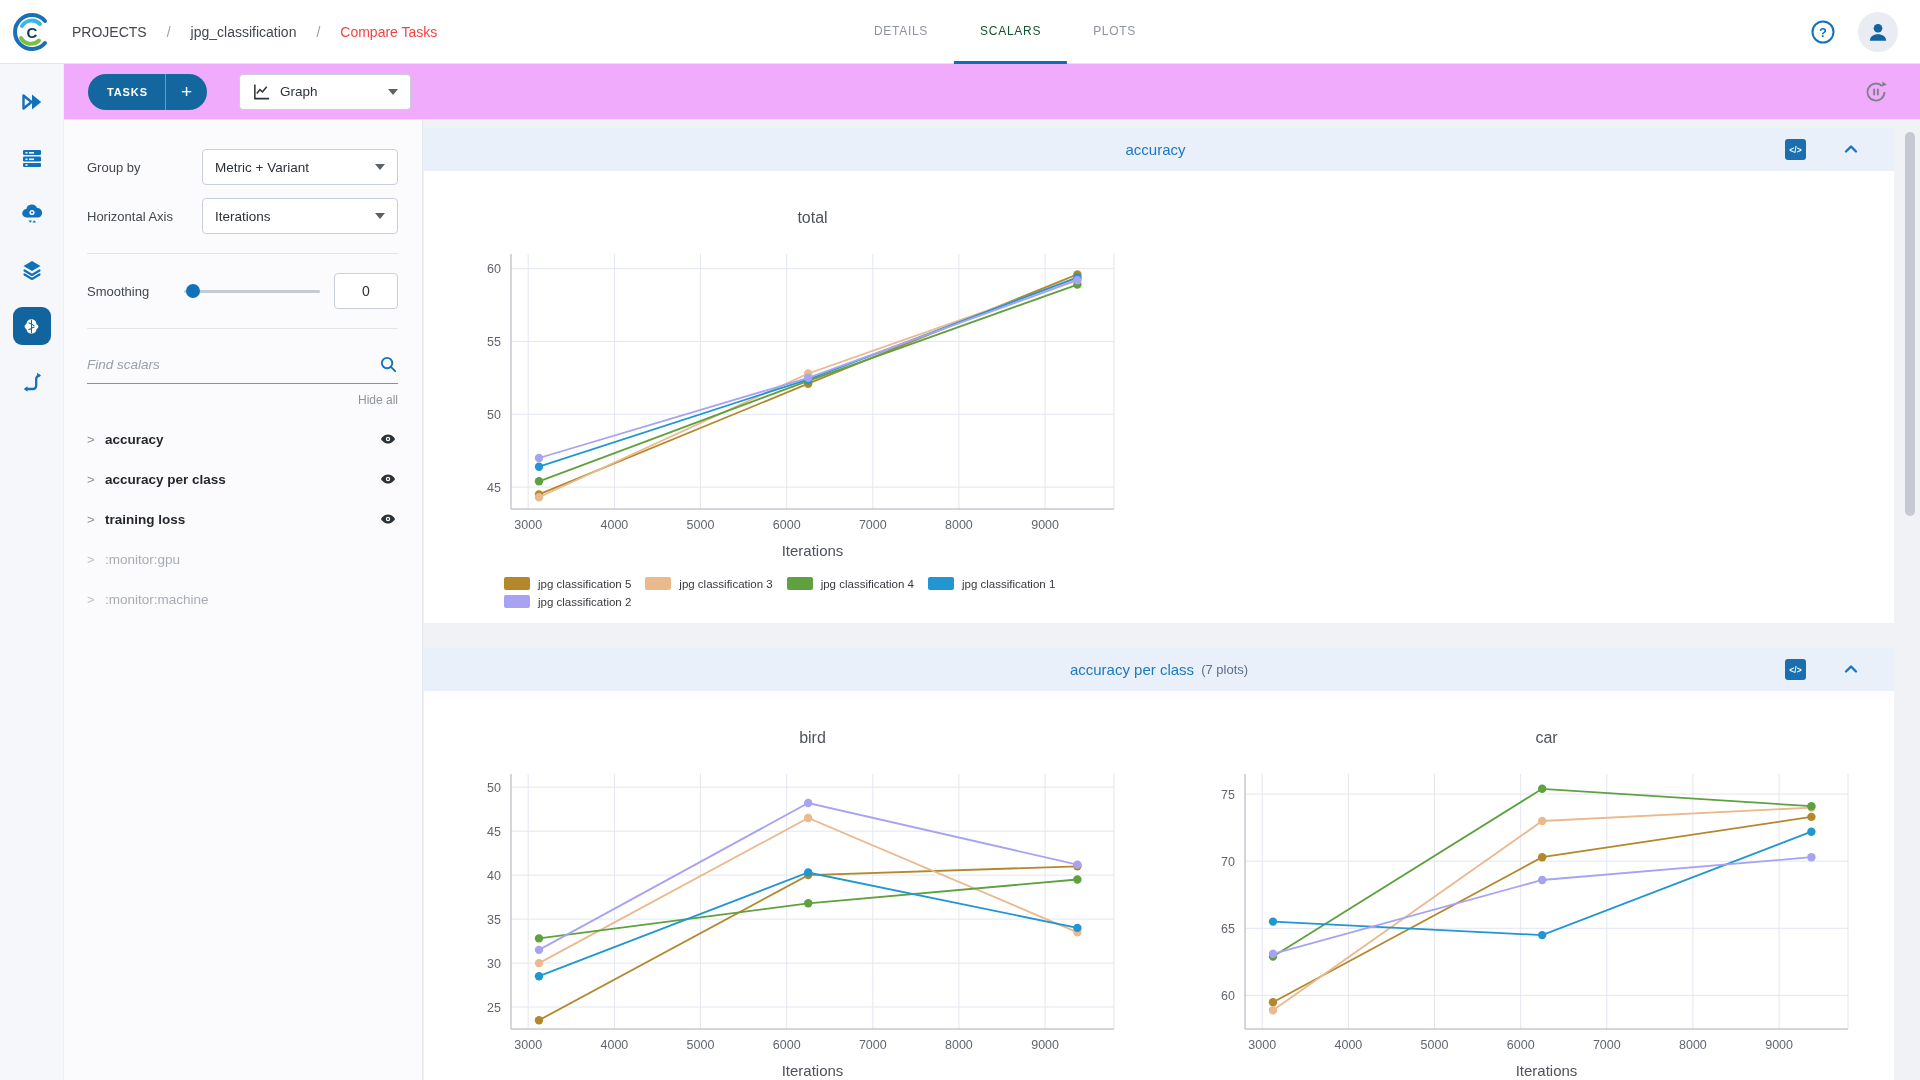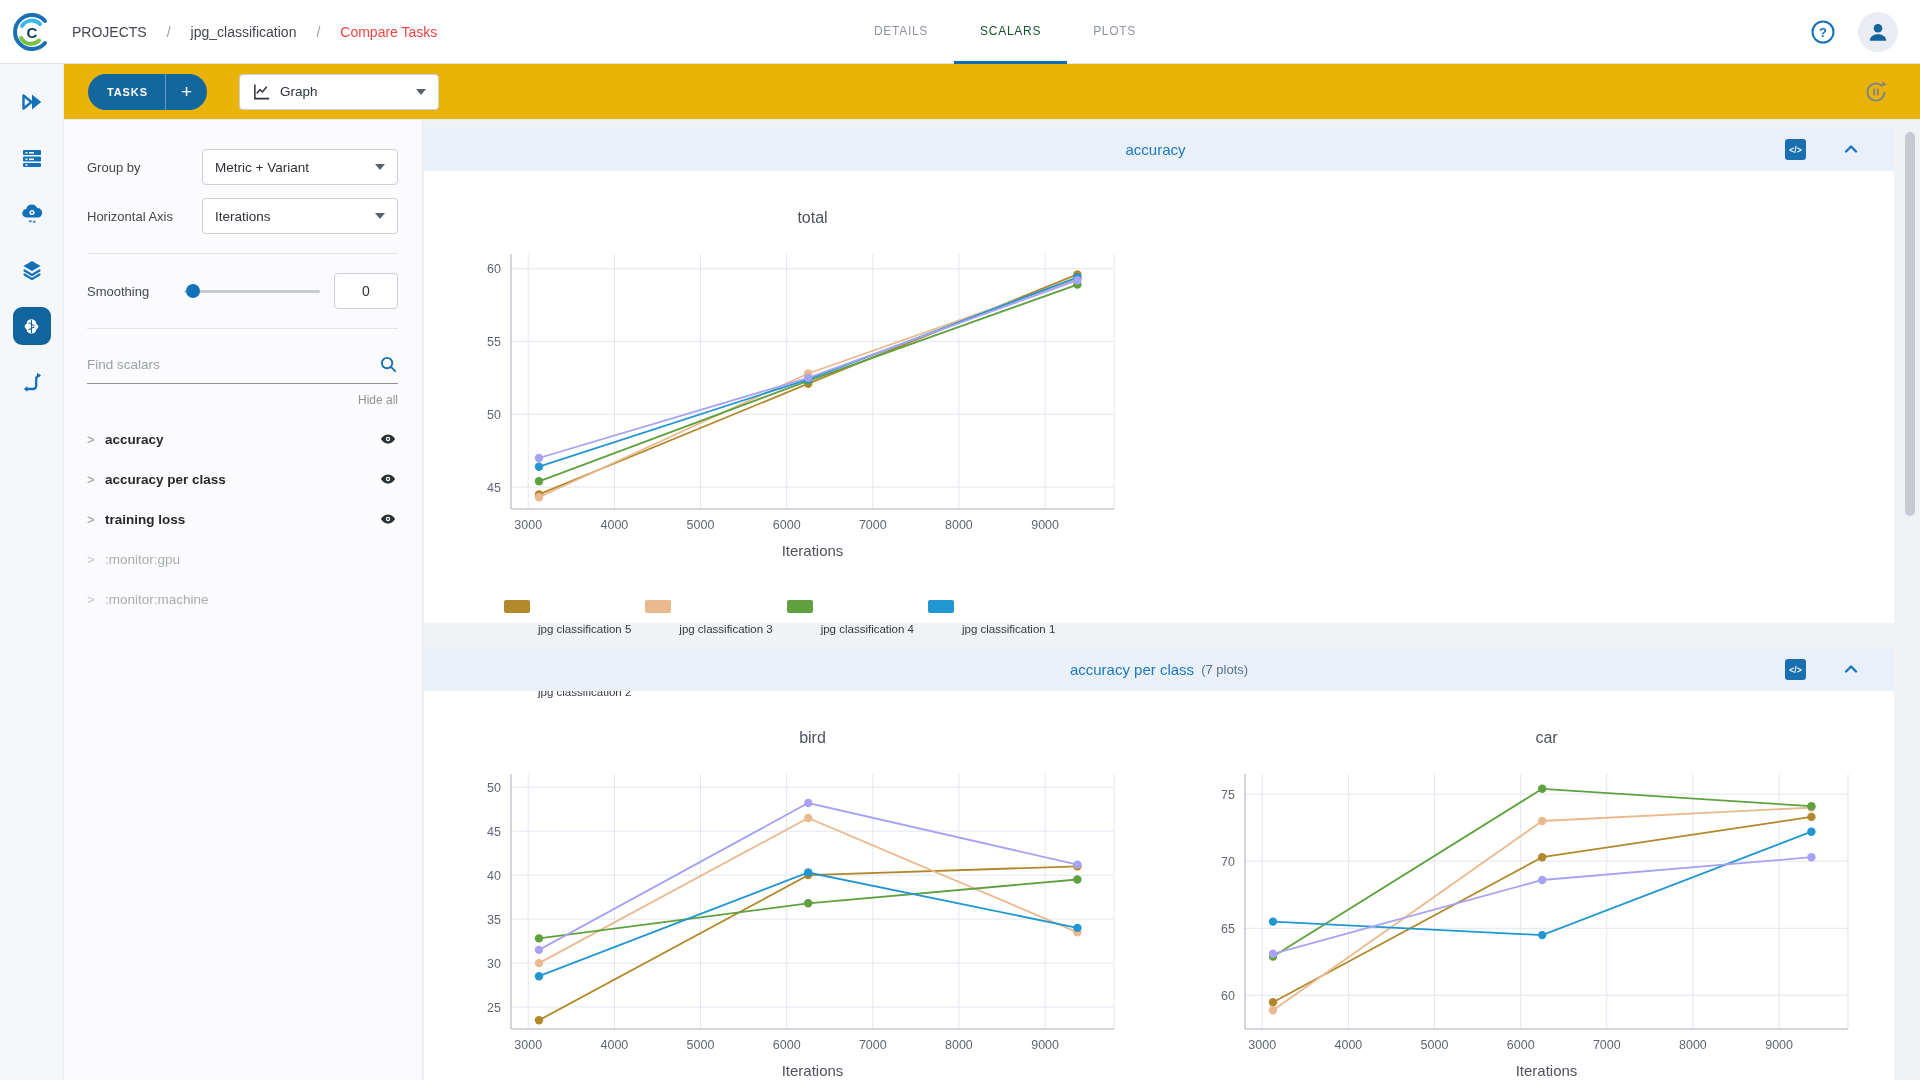--- a/index.html
+++ b/index.html
@@ -27,29 +27,29 @@
   
   .shell { display:flex; height:1016px; }
   .rail { width:64px; background:#f6f7fb; border-right:1px solid #ecedf2; display:flex;
     flex-direction:column; align-items:center; padding-top:26px; gap:32px; }
   .rail-btn { width:24px; height:24px; cursor:pointer; display:flex; align-items:center; justify-content:center; }
   .rail-btn.active { width:38px; height:38px; background:#11649e; border-radius:9px; margin:-7px 0; }
 
   .main { flex:1; display:flex; flex-direction:column; min-width:0; }
 
   
-  .toolbar { height:55px; background:#eab308; display:flex; align-items:center; padding:0 30px 0 24px; }
+  .toolbar { height:55px; background:#f0abfc; display:flex; align-items:center; padding:0 30px 0 24px; }
   .tasks-pill { display:flex; align-items:stretch; height:36px; background:#14669f; border-radius:18px;
     overflow:hidden; color:#fff; cursor:pointer; }
   .tasks-pill .seg1 { display:flex; align-items:center; padding:0 17px 0 19px; font-size:11px;
     font-weight:bold; letter-spacing:.08em; border-right:1px solid rgba(255,255,255,.35); }
   .tasks-pill .seg2 { display:flex; align-items:center; padding:0 15px; font-size:19px; font-weight:400; }
   .select { display:flex; align-items:center; height:36px; background:#fff; border:1px solid #c9cfda;
     border-radius:4px; font-size:13.5px; color:#2d3238; cursor:pointer; }
-  .view-select { width:200px; margin-left:32px; padding:0 12px; gap:9px; }
+  .view-select { width:172px; margin-left:32px; padding:0 12px; gap:9px; }
   .caret { width:0; height:0; border-left:5px solid transparent; border-right:5px solid transparent;
     border-top:6px solid #5b6169; margin-left:auto; }
   .toolbar .spacer { flex:1; }
   .refresh-btn { width:28px; height:28px; cursor:pointer; }
 
   
   .content { flex:1; display:flex; border-top:1px solid #e7e9ef; background:#f1f2f6; position:relative; min-height:0; }
 
   
   .panel { width:359px; background:#fbfbfd; border-right:1px solid #e6e8ef;
@@ -63,21 +63,21 @@
   .smooth-row { display:flex; align-items:center; margin-top:0; }
   .smooth-row .plabel { flex:0 0 95px; }
   .slider { flex:1; height:14px; position:relative; margin:0 14px 0 2px; cursor:pointer; }
   .slider .track { position:absolute; left:0; right:0; top:6px; height:3px; background:#c6cad2; border-radius:2px; }
   .slider .thumb { position:absolute; left:2px; top:0; width:14px; height:14px; border-radius:50%; background:#1272b9; }
   .num-input { width:64px; height:36px; border:1px solid #c9cfda; border-radius:4px; background:#fff;
     text-align:center; font-size:14px; color:#2d3238; font-family:"Liberation Sans",sans-serif; }
   .ema-row { display:flex; justify-content:flex-end; margin-top:11px; }
   .search-row { display:flex; align-items:center; margin-top:26px; border-bottom:1px solid #8b9199; padding-bottom:9px; }
   .search-input { flex:1; border:none; outline:none; background:transparent; font-size:13.5px;
-    color:#2d3238; font-family:"Liberation Sans",sans-serif; }
+    color:#2d3238; font-family:"Liberation Sans",sans-serif;font-style:italic; }
   .search-input::placeholder { color:#9aa0a8; }
   .hide-all { text-align:right; font-size:12px; color:#8d939c; margin-top:9px; cursor:pointer; }
   .metric-list { margin-top:12px; }
   .metric-row { display:flex; align-items:center; height:40px; cursor:pointer; }
   .metric-chev { width:16px; font-size:13px; color:#8f959d; }
   .metric-name { flex:1; font-size:13.5px; font-weight:bold; color:#24282e; margin-left:2px; }
   .metric-row.disabled .metric-name { font-weight:normal; color:#a7acb4; }
   .metric-row.disabled .metric-chev { color:#bcc1c8; }
   .eye { width:20px; height:20px; cursor:pointer; }
 
@@ -93,21 +93,21 @@
   .collapse-btn { position:absolute; right:34px; top:12px; width:18px; height:18px; cursor:pointer; }
   .sec-body { background:#fff; display:flex; align-items:flex-start; }
   .sec-body.first { height:452px; }
   .sec-body.second { height:452px; }
   .sec-gap { height:25px; }
   .chart-card { width:734px; flex:0 0 auto; }
   .chart-card svg text { font-family:"Liberation Sans",sans-serif; }
   .legend { display:flex; flex-wrap:wrap; margin:2px 0 0 80px; width:640px; row-gap:5px; }
   .legend-item { display:flex; align-items:center; margin-right:14px; cursor:pointer; }
   .legend-swatch { width:26px; height:13px; border-radius:2px; margin-right:8px; }
-  .legend-label { font-size:11.5px; color:#37393f;margin-top:46px; }
+  .legend-label { font-size:11.5px; color:#37393f; }
   .scroll-thumb { position:absolute; right:5px; top:12px; width:10px; height:384px;
     background:#c6c9d1; border-radius:6px; cursor:pointer; }
 </style>
 </head>
 <body>
 
 <div class="app">
 
   <header class="topbar">
     <div class="logo">

